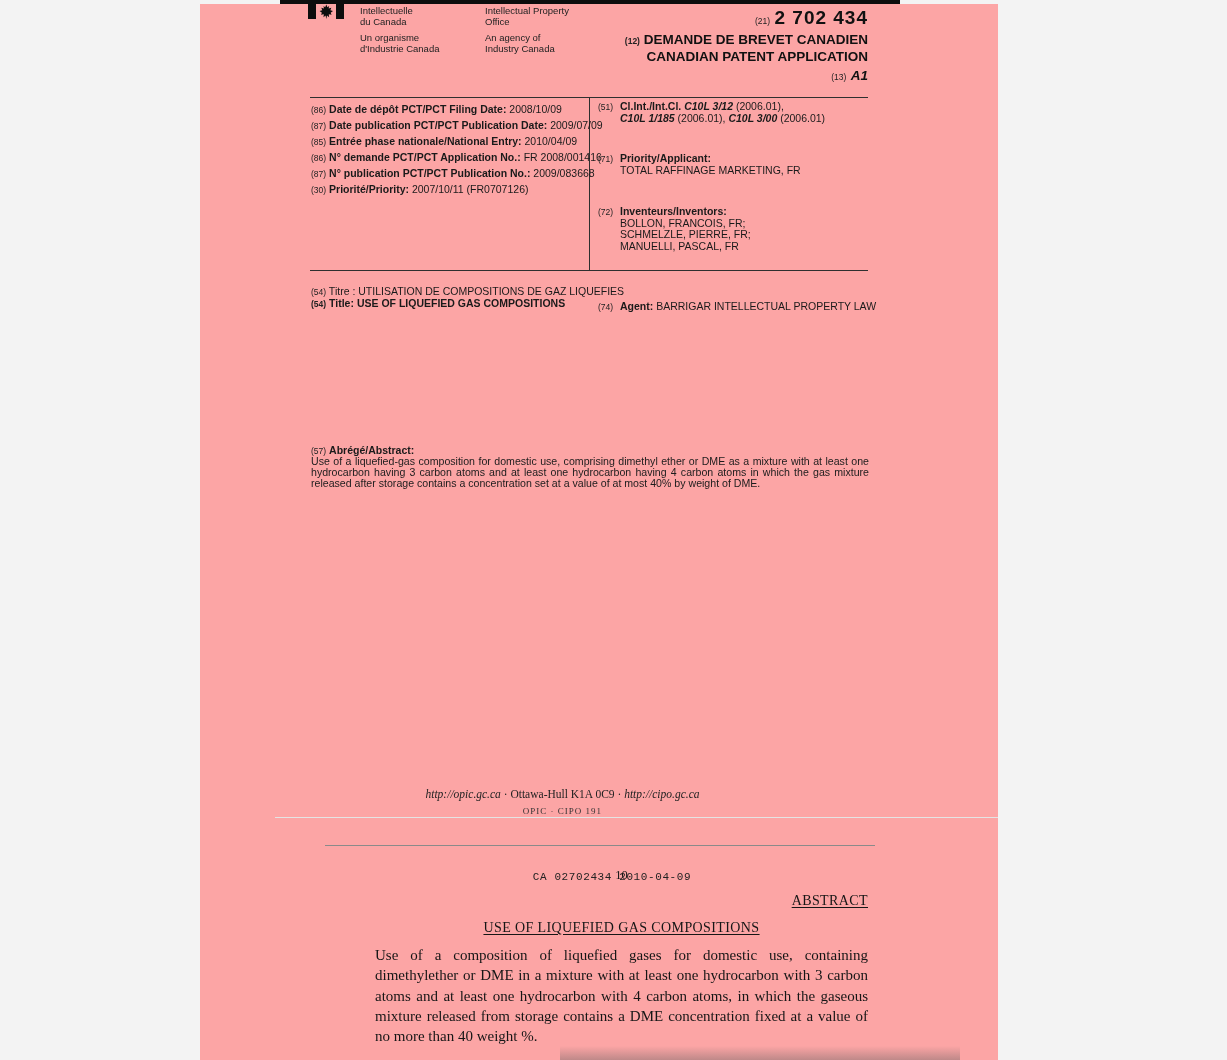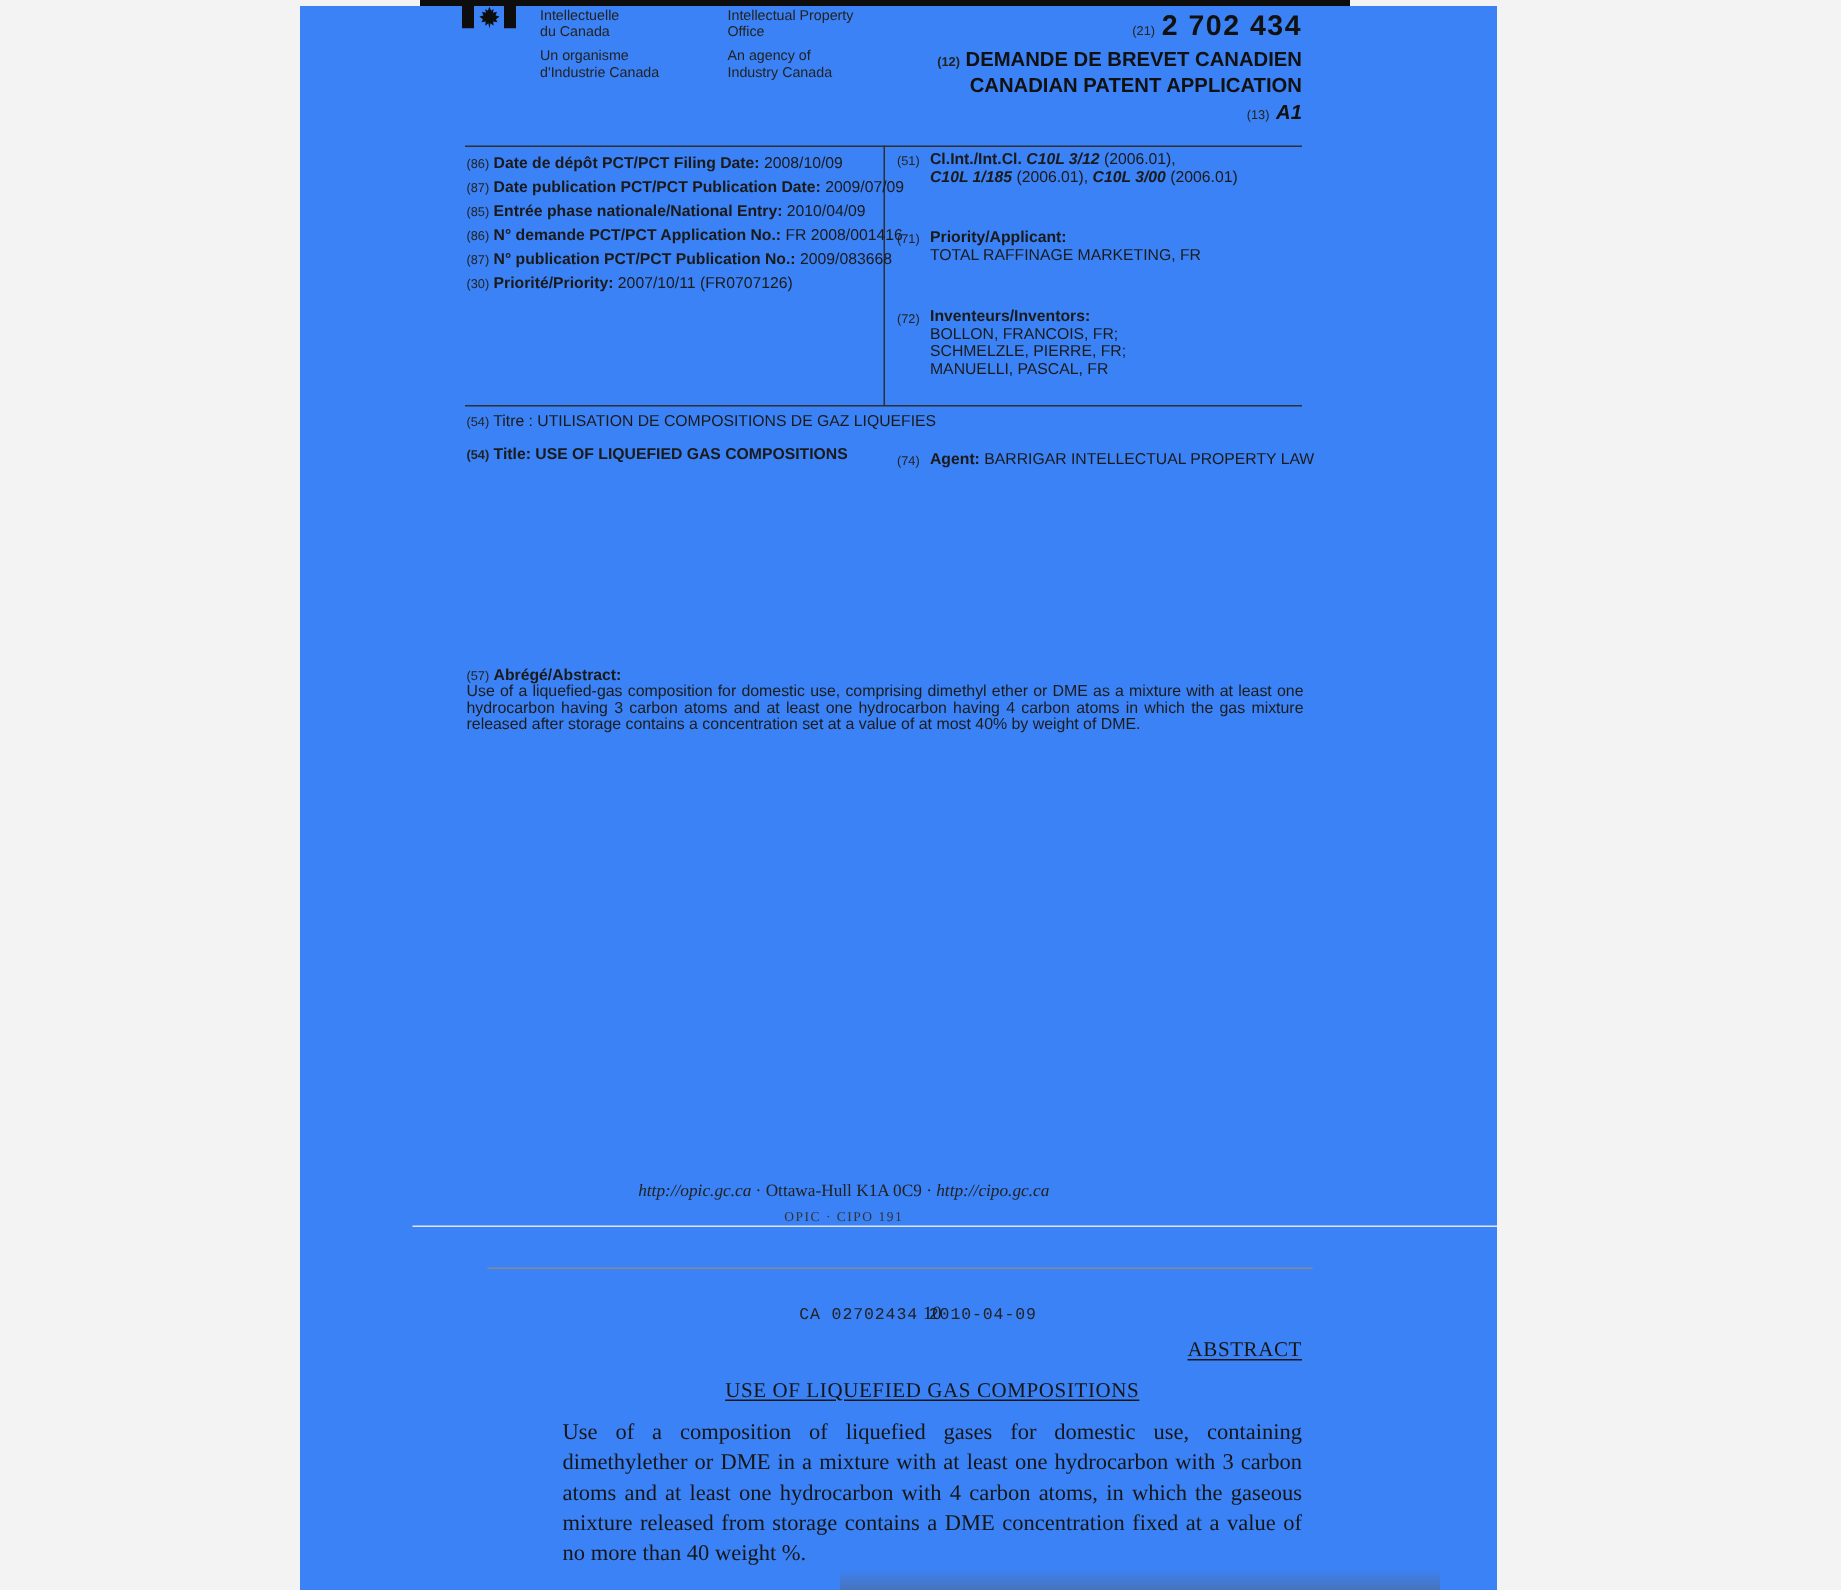--- a/index.html
+++ b/index.html
@@ -6,21 +6,21 @@
   body{
     width:1227px;height:1060px;position:relative;overflow:hidden;
     background:#f3f3f3;
     font-family:"Liberation Sans","DejaVu Sans",sans-serif;
     color:#1a1a1a;
     -webkit-font-smoothing:antialiased;
   }
   .abs{position:absolute;}
   .page{
     position:absolute;left:200px;top:4px;width:798px;height:1056px;
-    background:#3b82f6;
+    background:#fca5a5;
   }
   .topbar{position:absolute;left:280px;top:0;width:620px;height:4px;background:#0d0d0d;}
 
   
   .hdr-small{font-size:9.5px;line-height:11px;color:#222;letter-spacing:0;}
   .hdr-right{position:absolute;right:130px;top:3px;text-align:right;white-space:nowrap;}
   .tag{font-size:8.5px;color:#222;letter-spacing:0;}
   .patnum{font-size:19px;font-weight:bold;letter-spacing:1px;color:#111;}
   .doctype{font-size:13.5px;font-weight:bold;line-height:15px;color:#111;}
   .kind{font-size:13.5px;font-weight:bold;color:#111;font-style:italic;}
@@ -181,21 +181,21 @@
   </div>
 
   <div class="abs rline hang" style="left:398px;top:205px;">
     <span class="tag">(74)</span>
     <div>
       <b>Agent:</b>
       <span>BARRIGAR INTELLECTUAL PROPERTY LAW</span>
     </div>
   </div>
 
-  <div class="abs titleline" style="left:111px;top:272px;">
+  <div class="abs titleline" style="left:111px;top:282px;">
     <span class="tag">(54)</span>
     <span>Titre :</span>
     <span>UTILISATION DE COMPOSITIONS DE GAZ LIQUEFIES</span>
   </div>
   <div class="abs titleline" style="left:111px;top:293.5px;font-weight:bold;">
     <span class="tag">(54)</span>
     <span>Title:</span>&nbsp;<span>USE OF LIQUEFIED GAS COMPOSITIONS</span>
   </div>
 
   <div class="abs fld" style="left:111px;top:440px;">

